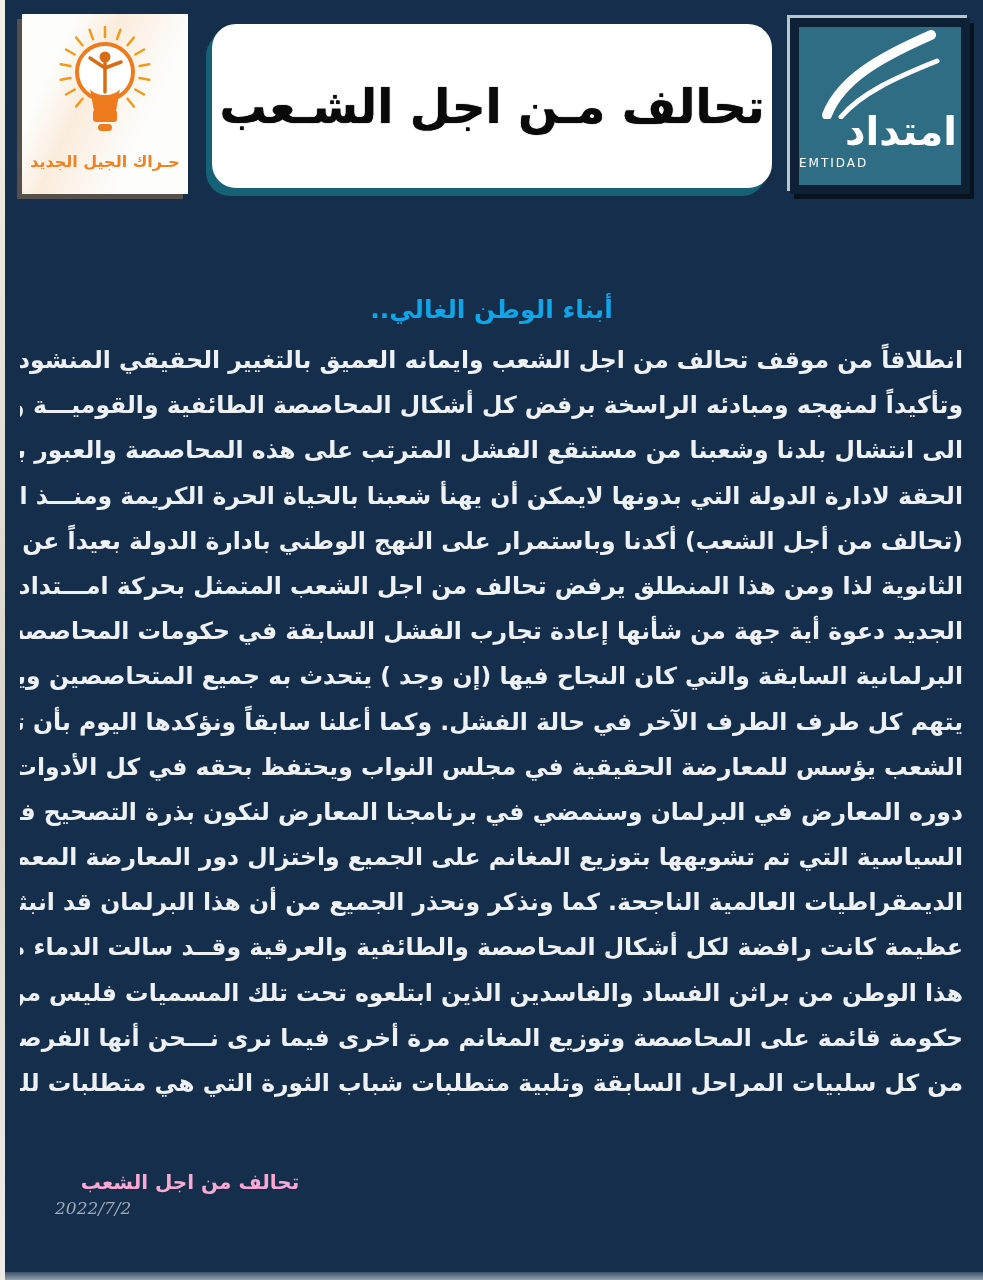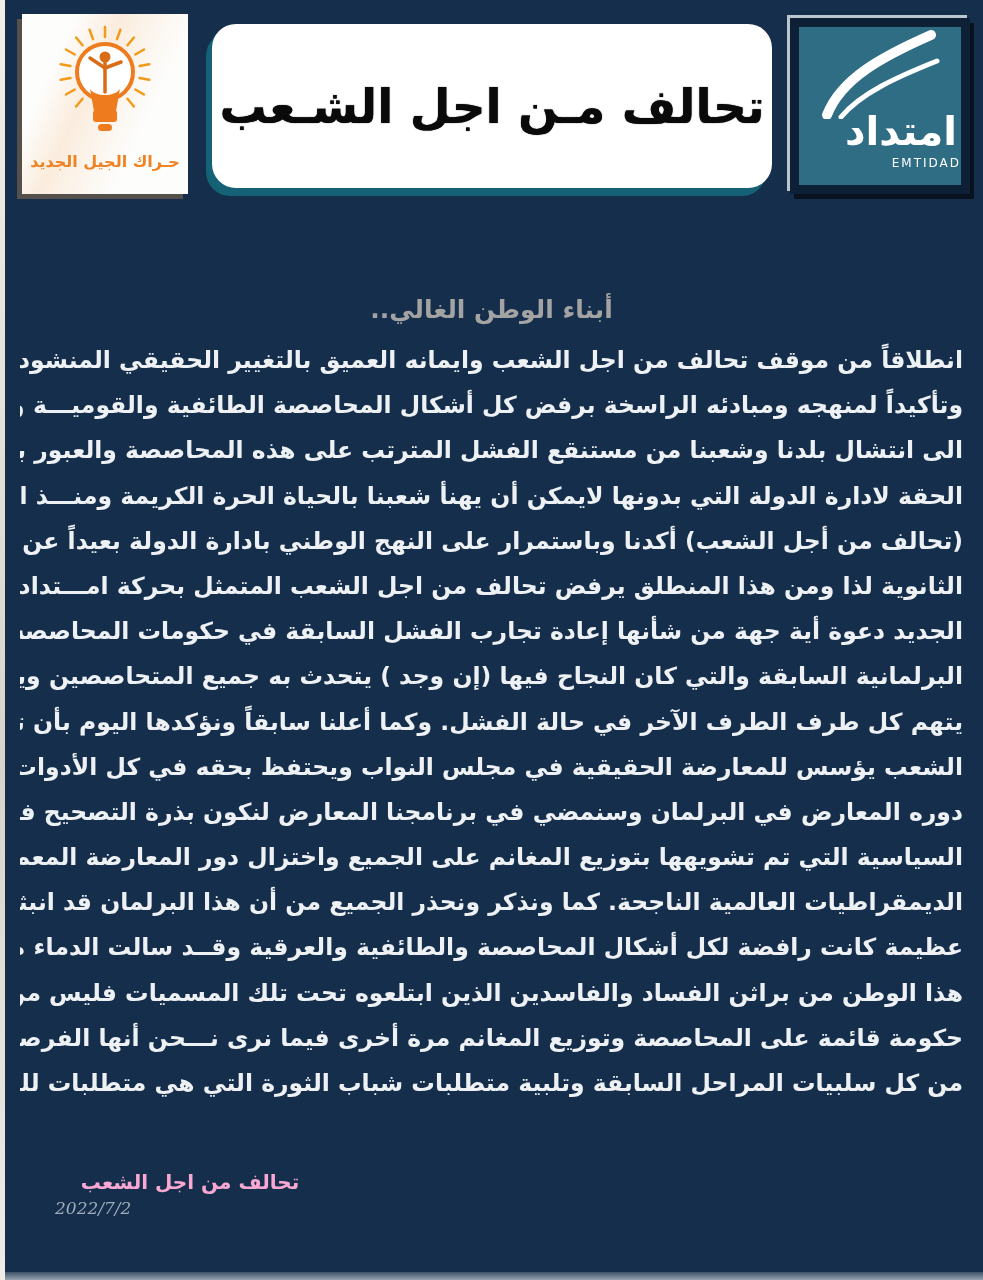--- a/index.html
+++ b/index.html
@@ -27,26 +27,26 @@
       box-shadow:-6px 8px 0 #156276, -2px 2px 0 #156276;
       display:flex;align-items:center;justify-content:center;}
   .title-text{color:#0a0a0a;font-weight:bold;font-size:47px;direction:rtl;
       letter-spacing:1px;text-shadow:0 0 1px #000;}
 
   .emtidad{position:absolute;left:790px;top:18px;width:180px;height:176px;
       background:#2e6d84;border:9px solid #0d2036;box-sizing:border-box;
       box-shadow:-3px -3px 0 #b9c6cd, 4px 5px 0 #08131f;}
   .emtidad-ar{position:absolute;left:0;right:0;top:84px;text-align:center;
       color:#ffffff;font-weight:bold;font-size:40px;direction:rtl;line-height:1;padding-left:42px;}
-  .emtidad-en{position:absolute;left:0;right:0;top:129px;text-align:right;
+  .emtidad-en{position:absolute;left:0;right:0;top:129px;text-align:left;
       color:#ffffff;font-size:12px;letter-spacing:2px;}
 
   
   .salutation{position:absolute;left:0;right:0;top:295px;text-align:center;
-      color:#a3a3a3;font-weight:bold;font-size:25px;direction:rtl;}
+      color:#0ea5e9;font-weight:bold;font-size:25px;direction:rtl;}
   .lines{position:absolute;left:20px;top:338px;width:943px;direction:rtl;}
   .bline{height:45.2px;line-height:45.2px;color:#eef1f4;font-weight:bold;
       font-size:23.5px;text-align:justify;text-align-last:justify;
       white-space:nowrap;overflow:hidden;}
 
   
   .signature{position:absolute;left:55px;top:1170px;width:270px;text-align:center;
       color:#f9a8d4;font-weight:bold;font-size:20px;direction:rtl;}
   .sig-date{position:absolute;left:55px;top:1198px;width:135px;text-align:left;
       color:#9fadbb;font-size:17px;font-style:italic;

